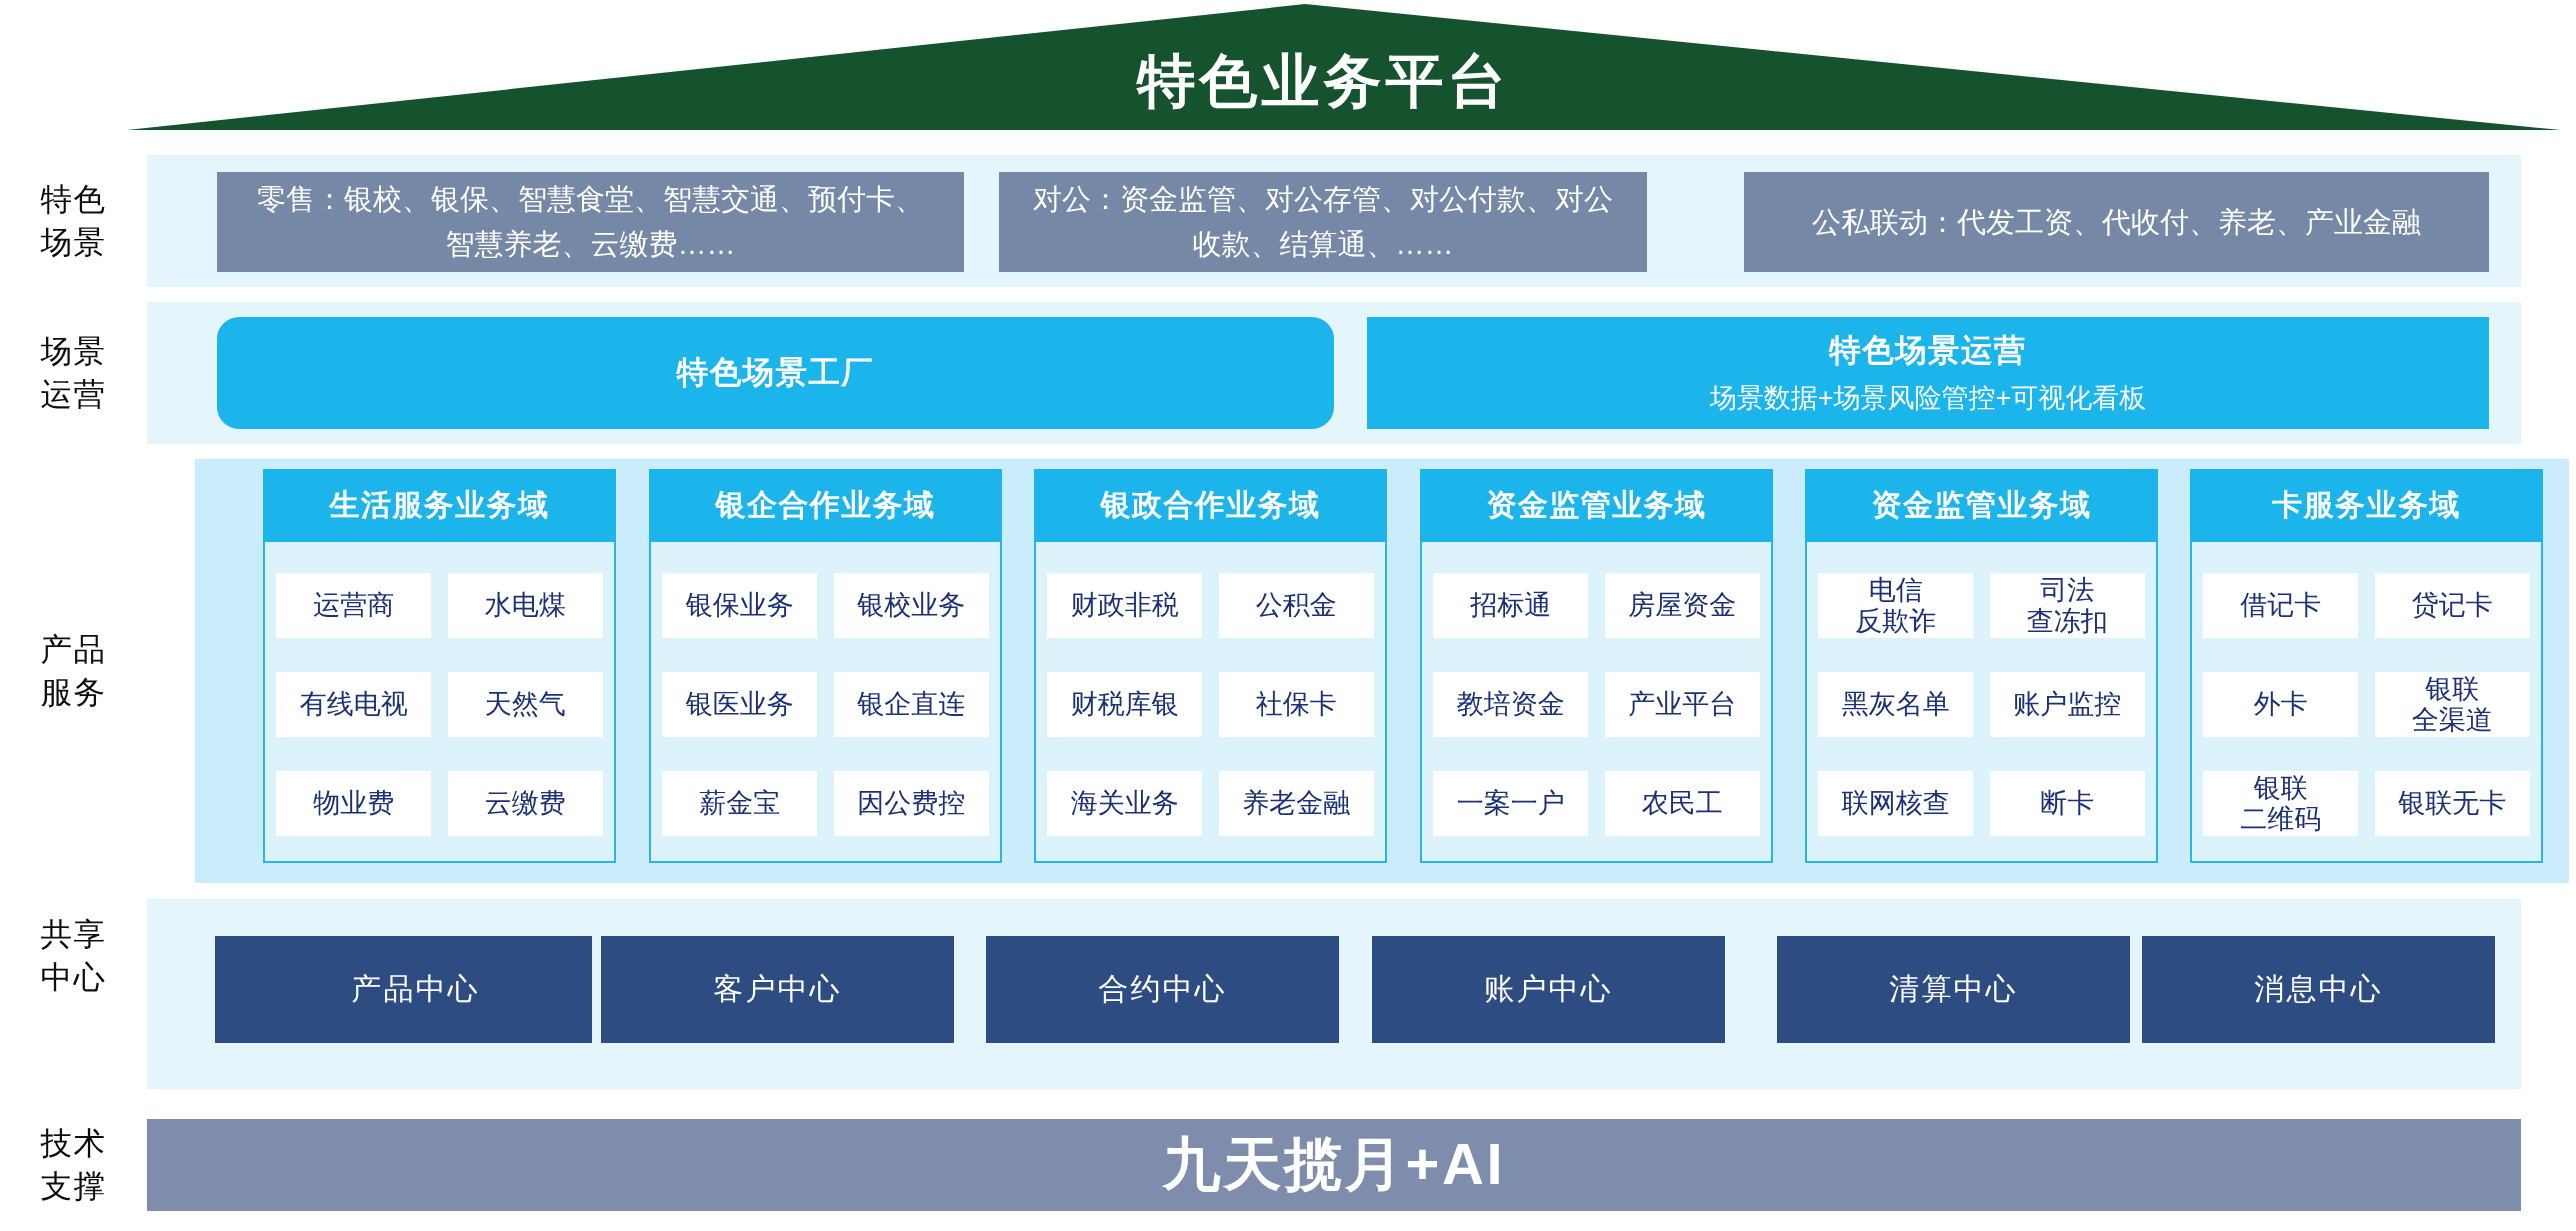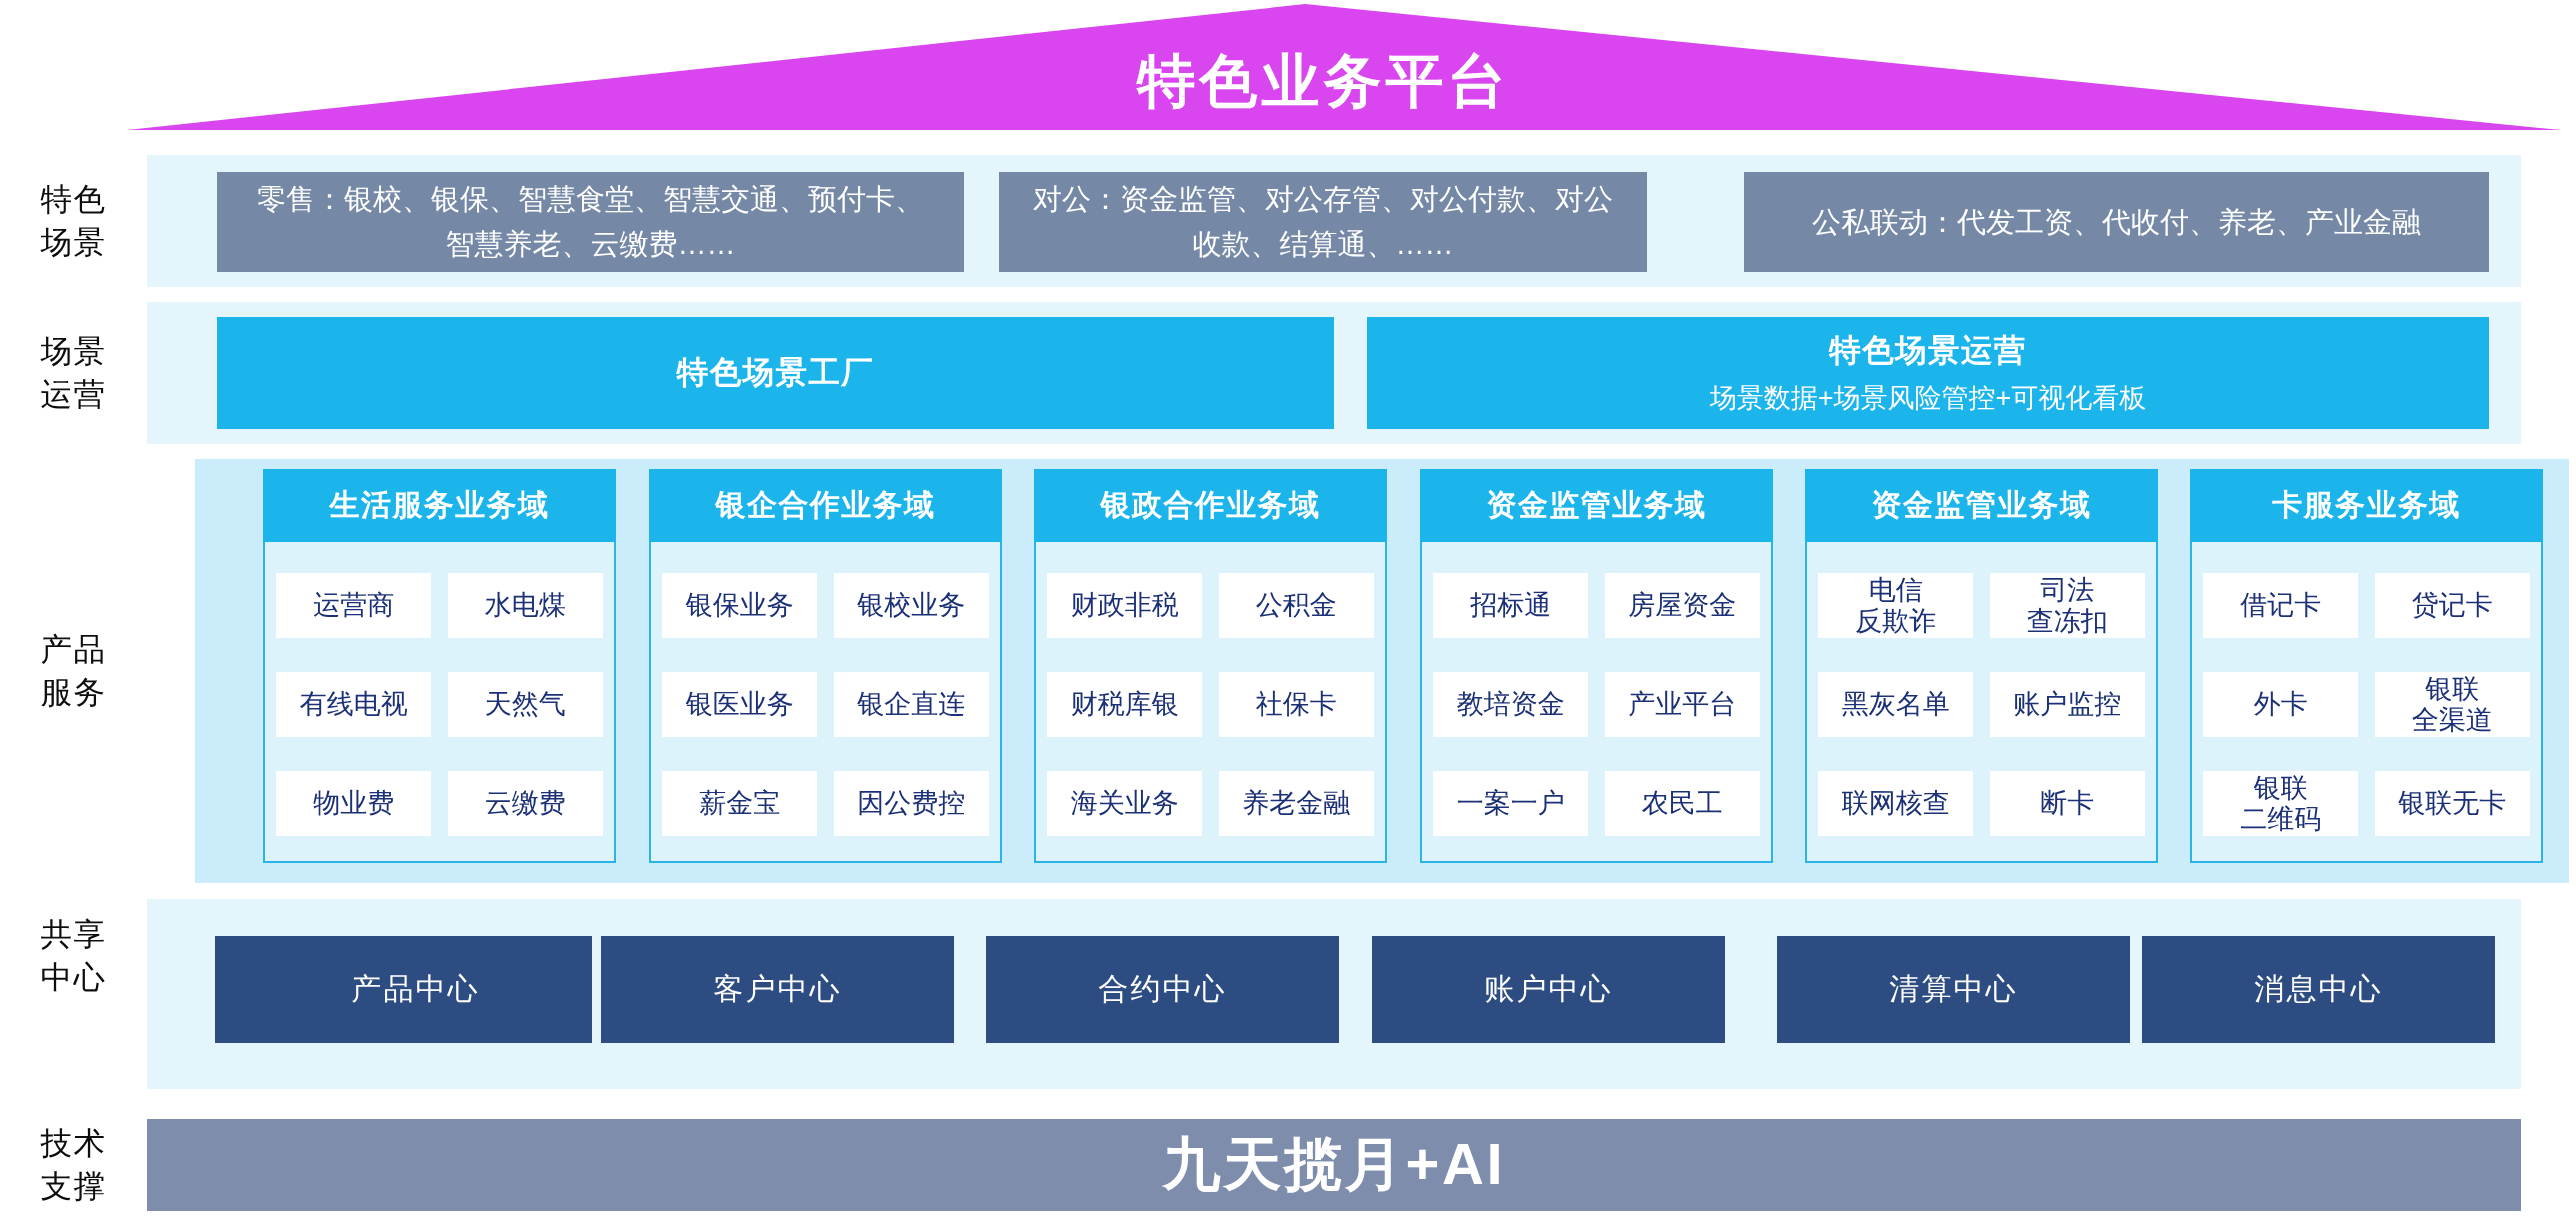--- a/index.html
+++ b/index.html
@@ -3,21 +3,21 @@
 <meta charset="utf-8">
 <style>
   html,body{margin:0;padding:0;}
   body{
     width:2576px;height:1232px;background:#ffffff;position:relative;overflow:hidden;
     font-family:"Liberation Sans","DejaVu Sans",sans-serif;
   }
   
   .roof{
     position:absolute;left:127px;top:4.1px;width:2434px;height:126px;
-    background:#d946ef;
+    background:#14532d;
     clip-path:polygon(0 100%,48.4% 0,100% 100%);
     display:flex;align-items:flex-end;justify-content:center;
   }
   .roof-title{
     color:#ffffff;font-size:58px;font-weight:bold;letter-spacing:4.1px;
     padding-bottom:9.6px;transform:translateX(-20.5px);
   }
   
   .side-label{
     position:absolute;left:0;width:147px;
@@ -94,21 +94,21 @@
 <div class="side-label" style="top:1119px;height:92px;">技术
 支撑</div>
 
 <div class="band band-r1">
   <div class="scene-box" style="left:70px;width:747px;">零售：银校、银保、智慧食堂、智慧交通、预付卡、智慧养老、云缴费……</div>
   <div class="scene-box" style="left:852px;width:648px;">对公：资金监管、对公存管、对公付款、对公收款、结算通、……</div>
   <div class="scene-box" style="left:1597px;width:745px;">公私联动：代发工资、代收付、养老、产业金融</div>
 </div>
 
 <div class="band band-r2">
-  <div class="op-box" style="left:70px;width:1117px;">
+  <div class="op-box" style="left:70px;width:1117px;border-radius:22px;">
     <div class="op-title">特色场景工厂</div>
   </div>
   <div class="op-box" style="left:1220px;width:1122px;">
     <div class="op-title">特色场景运营</div>
     <div class="op-sub">场景数据+场景风险管控+可视化看板</div>
   </div>
 </div>
 
 <div class="band band-r3">
 

